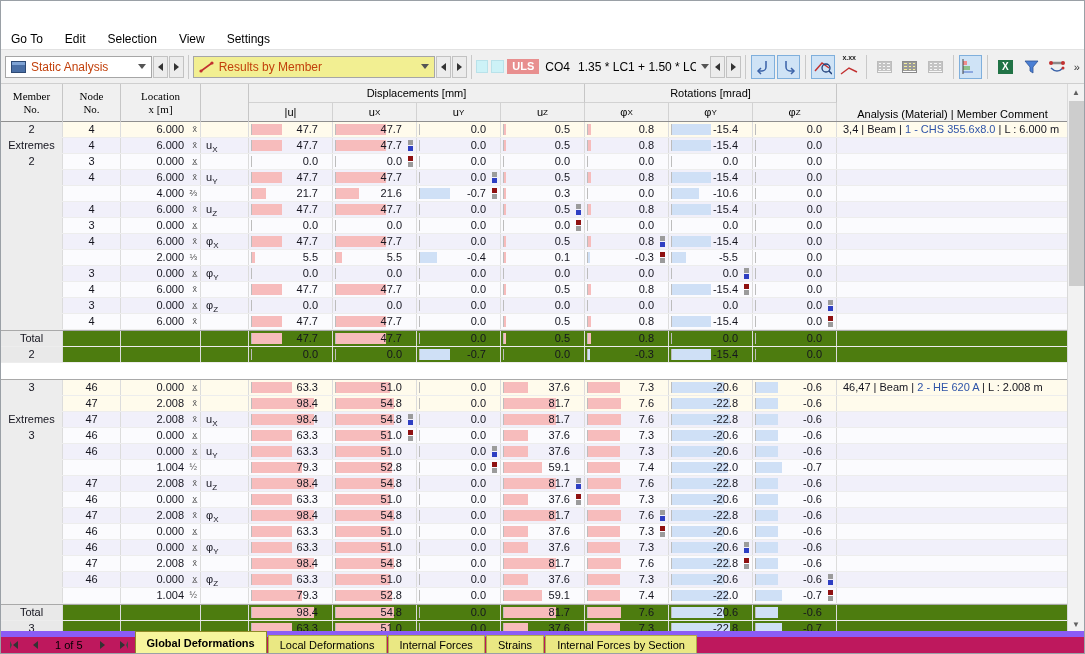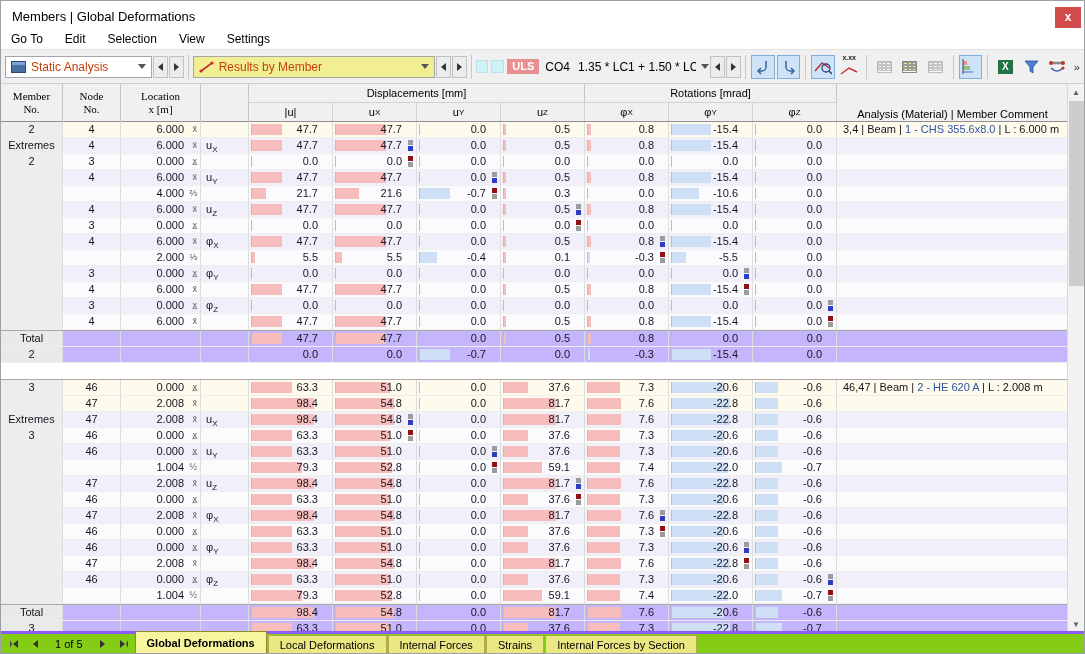--- a/index.html
+++ b/index.html
@@ -62,21 +62,21 @@
   .cell { position:relative; height:100%; border-right:1px solid #dcdcdc; font-size:11px; color:#15151f; }
   .c-member { width:62px; background:#ededed; text-align:center; line-height:15px; }
   .c-node { width:58px; text-align:center; line-height:15px; }
   .c-loc { width:80px; }
   .c-comp { width:48px; padding-left:5px; line-height:15px; }
   .c-num { width:84px; }
   .c-sec { width:232px; padding-left:6px; line-height:15px; white-space:nowrap; overflow:hidden; }
   .bg-first { background:#fffbec; }
   .bg-a { background:#f1f0fa; }
   .bg-b { background:#fbfbfe; }
-  .bg-total { background:#c4b5fd; }
+  .bg-total { background:#4d7c0f; }
   .bg-total .c-member { background:#e9e9e9; }
   .loc-val { position:absolute; right:16px; top:0; line-height:15px; }
   .loc-sym { position:absolute; right:3px; top:0; line-height:15px; font-size:9px; color:#555; }
   .zl { position:absolute; left:2px; top:2px; bottom:2px; width:1px; background:#bdbdbd; }
   .bar { position:absolute; left:3px; top:2px; bottom:2px; }
   .bar.pos { background:#f7bcbc; }
   .bar.neg { background:#cfe0f6; }
   .numtext { position:absolute; right:14px; top:0; line-height:15px; }
   .mk { position:absolute; right:3px; top:2px; width:5px; }
   .mk i { display:block; width:5px; height:5px; margin-bottom:1px; }
@@ -84,40 +84,36 @@
   .mk.min i.t { background:#8f1111; } .mk.min i.b { background:#9b9b9b; }
   .cm-dark { color:#15151f; } .cm-blue { color:#2f54a8; }
 
   
   #vscroll { position:absolute; top:83px; right:0; width:17px; height:549px; background:#f2f2f2; border-left:1px solid #d9d9d9; }
   .sarrow { height:17px; display:flex; align-items:center; justify-content:center; font-size:8px; color:#606060; background:#f2f2f2; }
   #vthumb { position:absolute; top:17px; left:1px; width:15px; height:185px; background:#cdcdcd; }
   .sarrow.down { position:absolute; bottom:0; left:0; right:0; }
 
   
-  #statusbar { position:absolute; bottom:0; left:0; right:0; height:22px; background:#84cc16; border-top:3px solid #8b5cf6; display:flex; align-items:flex-end; }
+  #statusbar { position:absolute; bottom:0; left:0; right:0; height:22px; background:#be185d; border-top:6px solid #8b5cf6; display:flex; align-items:flex-end; }
   .snav { display:flex; align-items:center; height:100%; padding:0 4px 0 6px; gap:7px; }
   .snav .nbtn { display:flex; align-items:center; justify-content:center; width:14px; height:16px; }
   .bar-l { border-left:2px solid #444; padding-left:1px; }
   .bar-r { border-right:2px solid #444; padding-right:1px; }
   .page { font-size:11px; color:#000; margin:0 6px; }
   #tabs { display:flex; align-items:flex-end; height:100%; }
   .tab { background:#eae883; border:1px solid #b0ac48; border-bottom:none; height:18px; padding:0 11px;
     font-size:11px; display:flex; align-items:center; margin-right:1px; color:#000; }
   .tab.active { background:#f7f59d; border-color:#8f8b28; height:22px; font-weight:bold; }
 </style>
 </head>
 <body>
 
 <div id="win">
 
-  <div id="titlebar">
-    <span class="title">Members | Global Deformations</span>
-    <div id="close-btn">x</div>
-  </div>
 
   <div id="menubar">
       <div class="mi">Go To</div>
       <div class="mi">Edit</div>
       <div class="mi">Selection</div>
       <div class="mi">View</div>
       <div class="mi">Settings</div>
     </div>
 
   <div id="toolbar">

